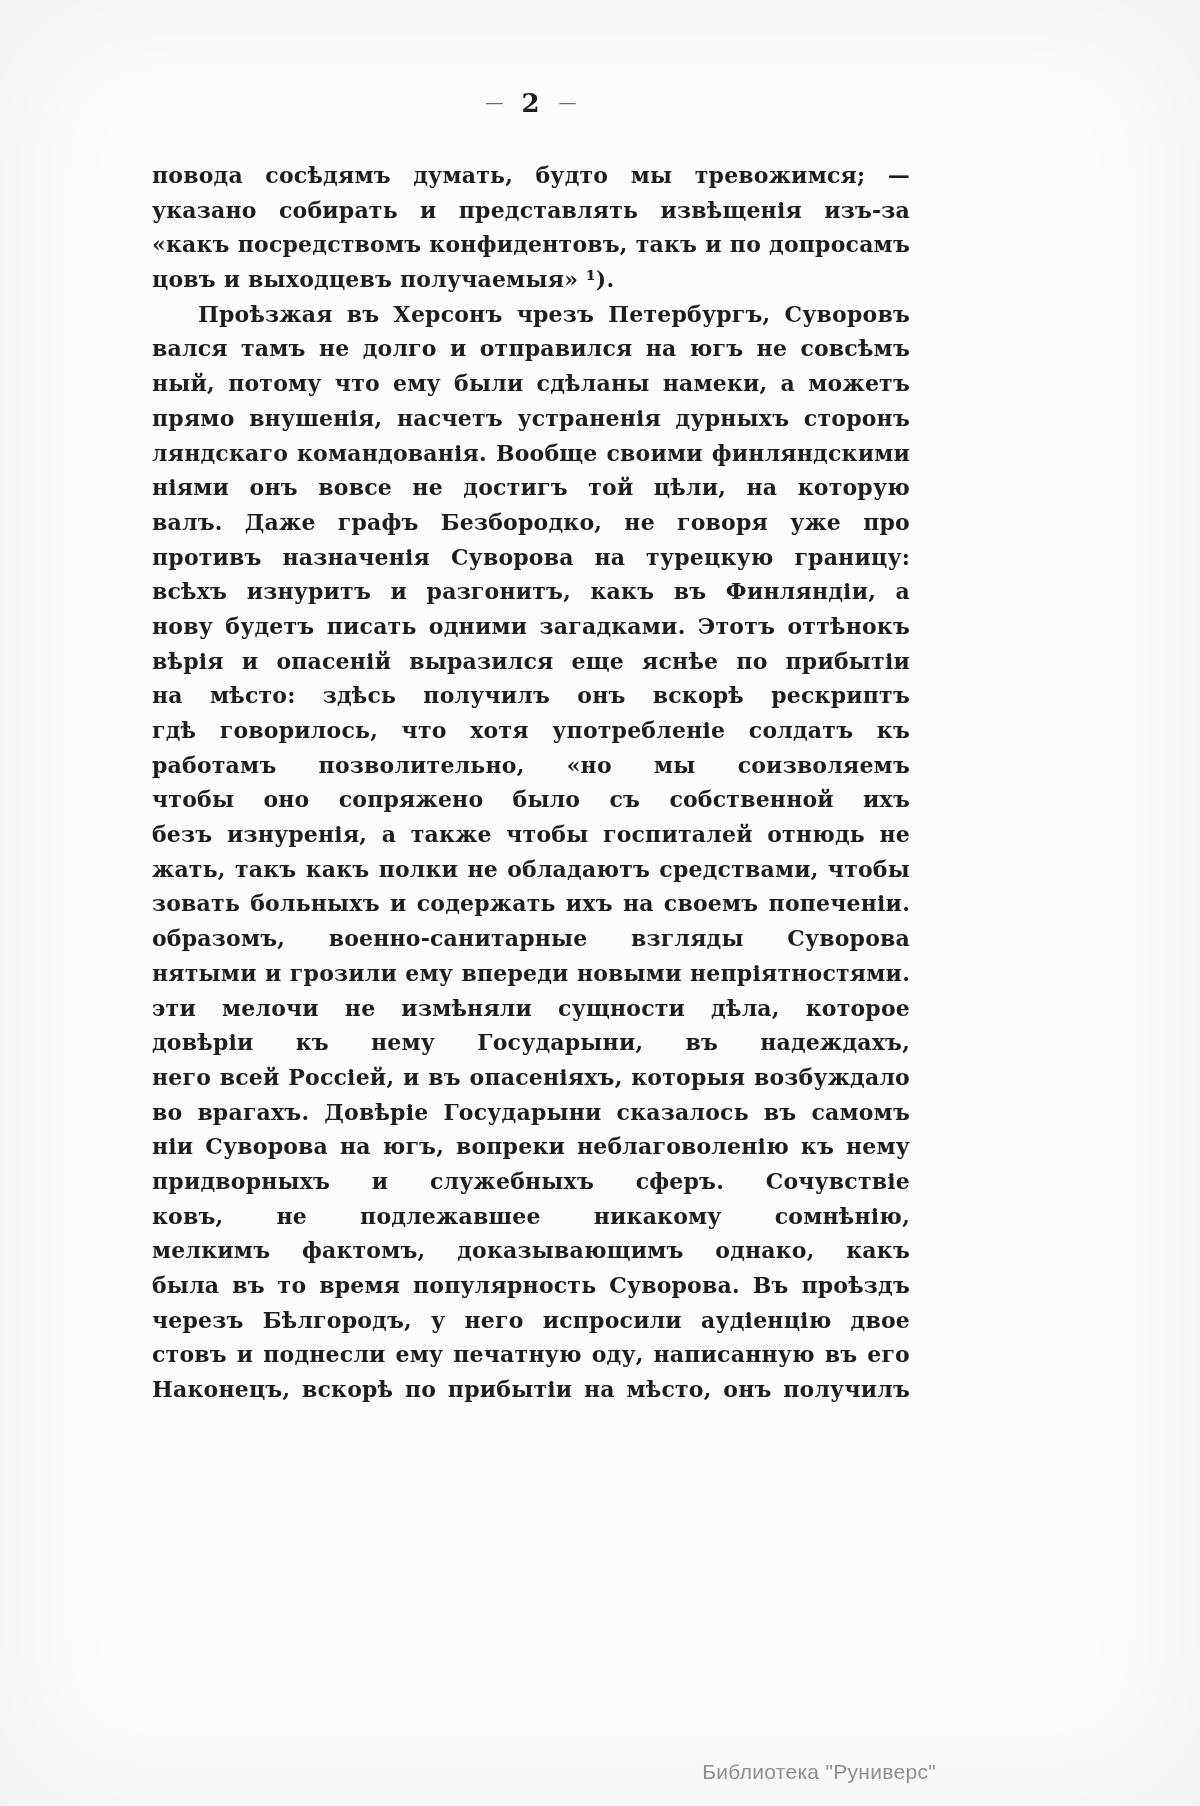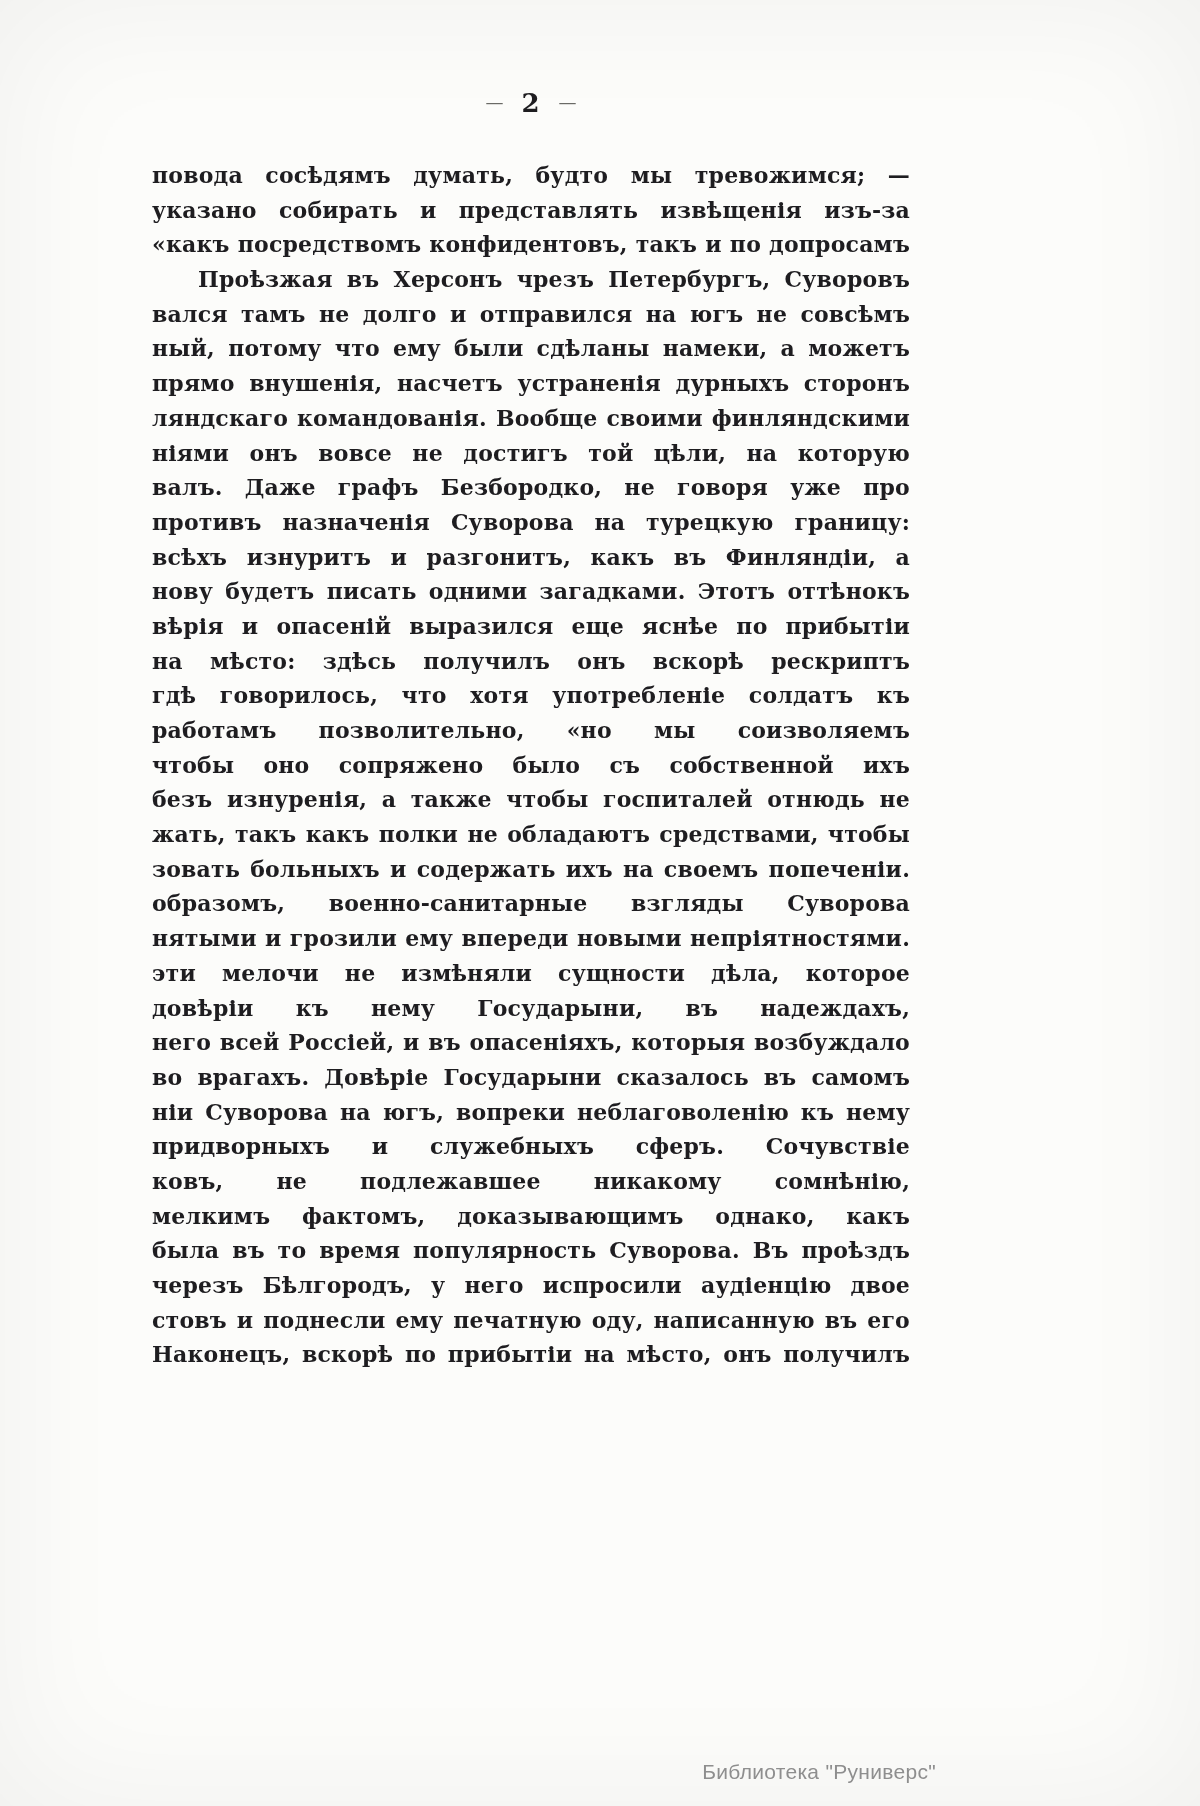--- a/index.html
+++ b/index.html
@@ -77,20 +77,21 @@
 <div class="page">
   <div class="content">
     <div class="header">
       <span class="dash">—</span><span class="pagenum">2</span><span class="dash">—</span>
     </div>
     <div class="text-block">
         <div class="para">
           <div class="line">повода сосѣдямъ думать, будто мы тревожимся; — наконецъ,</div>
           <div class="line">указано собирать и представлять извѣщенія изъ-за границы,</div>
           <div class="line">«какъ посредствомъ конфидентовъ, такъ и по допросамъ куп-</div>
+          <div class="line last-line">цовъ и выходцевъ получаемыя» ¹).</div>
         </div>
         <div class="para indent">
           <div class="line">Проѣзжая въ Херсонъ чрезъ Петербургъ, Суворовъ оста-</div>
           <div class="line">вался тамъ не долго и отправился на югъ не совсѣмъ доволь-</div>
           <div class="line">ный, потому что ему были сдѣланы намеки, а можетъ быть и</div>
           <div class="line">прямо внушенія, насчетъ устраненія дурныхъ сторонъ его фин-</div>
           <div class="line">ляндскаго командованія. Вообще своими финляндскими объясне-</div>
           <div class="line">ніями онъ вовсе не достигъ той цѣли, на которую разсчиты-</div>
           <div class="line">валъ. Даже графъ Безбородко, не говоря уже про другихъ, былъ</div>
           <div class="line">противъ назначенія Суворова на турецкую границу: онъ-де</div>

